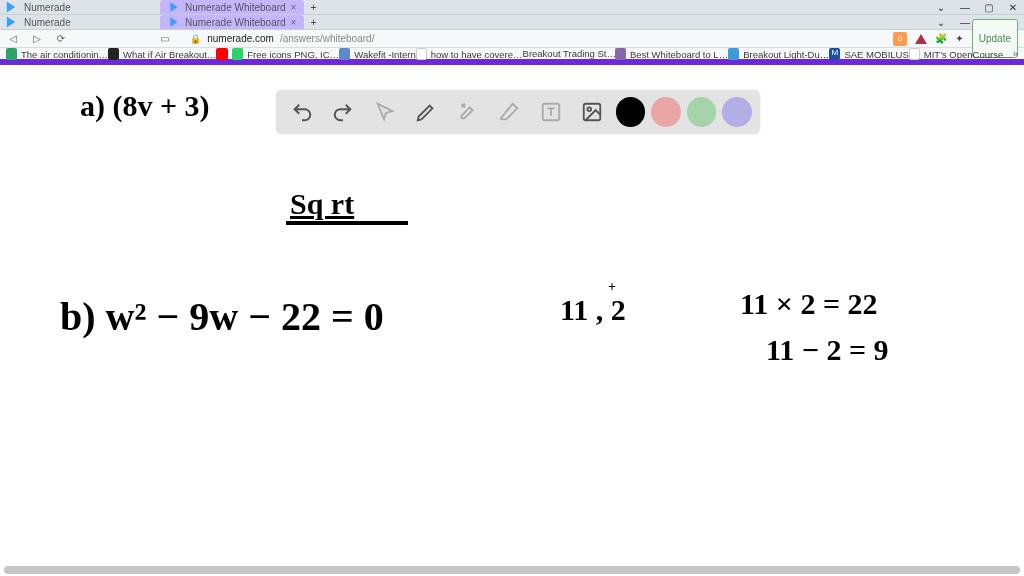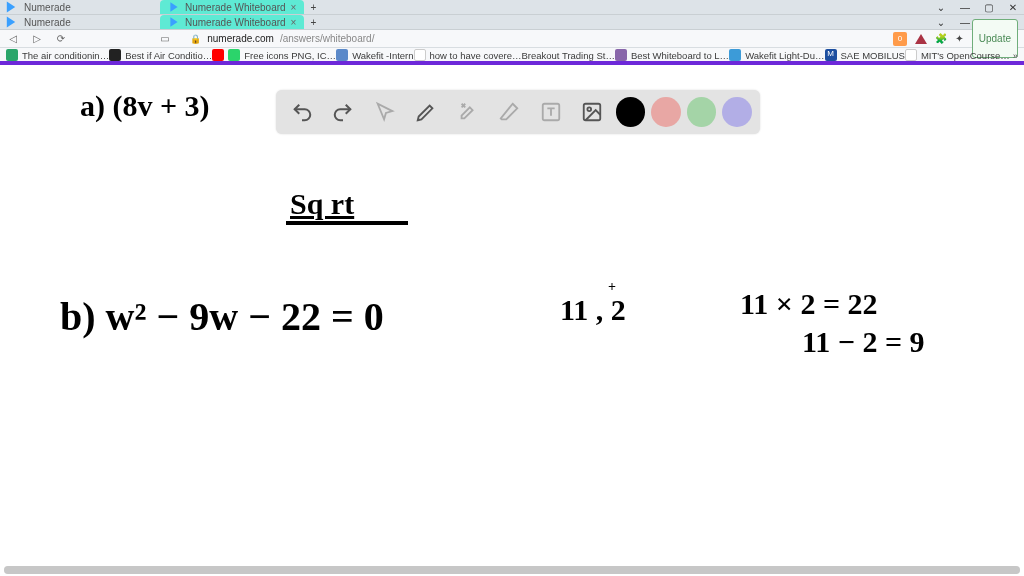--- a/index.html
+++ b/index.html
@@ -2,41 +2,41 @@
 <html><head>
 <meta charset="utf-8">
 <style>
   * { margin: 0; padding: 0; box-sizing: border-box; font-family: -apple-system, "Segoe UI", Arial, sans-serif; }
   body { background: #fff; width: 1024px; height: 576px; overflow: hidden; position: relative; }
 
   
   .titlebar { height: 15px; background: #dde3e8; display: flex; align-items: center; font-size: 10px; color: #555; padding: 0 4px; border-bottom: 1px solid #c9cfd3; }
   .titlebar .glyph { width: 14px; height: 14px; margin-right: 6px; }
   .titlebar .title { flex: 0 0 110px; }
-  .titlebar .tab { display: inline-flex; align-items: center; background: #5eead4; height: 14px; padding: 0 8px; border-radius: 4px 4px 0 0; gap: 5px; margin-left: 26px;}
+  .titlebar .tab { display: inline-flex; align-items: center; background: #c4b5fd; height: 14px; padding: 0 8px; border-radius: 4px 4px 0 0; gap: 5px; margin-left: 26px;}
   .titlebar .tab-x { font-size: 10px; color: #666; cursor: pointer; }
   .titlebar .plus { margin-left: 6px; color: #444; cursor: pointer; }
   .titlebar .winbtns { margin-left: auto; display: flex; gap: 10px; color: #333; }
   .titlebar .winbtns span { width: 14px; text-align: center; cursor: pointer; }
 
   
   .urlrow { height: 18px; background: #f7f8fa; border-bottom: 1px solid #d8dde1; display: flex; align-items: center; font-size: 10px; color: #444; padding: 0 6px; gap: 10px; }
   .urlrow .ico { width: 14px; text-align: center; color: #666; cursor: pointer; }
   .url { display: flex; align-items: center; gap: 6px; margin-left: 8px;}
   .url .lock { font-size: 9px; }
   .url .domain { color: #222; }
   .url .path { color: #888; }
   .urlrow .right { margin-left: auto; display: flex; gap: 8px; align-items: center; }
   .shield { width: 14px; height: 14px; background: #ff9b4a; border-radius: 2px; color: #fff; font-size: 8px; display: flex; align-items: center; justify-content: center;}
   .triangle { width: 0; height: 0; border-left: 6px solid transparent; border-right: 6px solid transparent; border-bottom: 10px solid #aa3344; }
   .update-btn { border: 1px solid #6fae7a; color: #4a8a55; padding: 13px 6px; border-radius: 3px; font-size: 10px; background: #f3fbf4; cursor: pointer;}
   .puzzle { color: #555; }
 
   
-  .bmrow { height: 17px; background: #f7f8fa; border-bottom: 4px solid #6d28d9; display: flex; align-items: flex-end; font-size: 9.5px; color: #3b3b3b; padding: 0 6px; }
+  .bmrow { height: 17px; background: #f7f8fa; border-bottom: 6px solid #6d28d9; display: flex; align-items: flex-start; font-size: 9.5px; color: #3b3b3b; padding: 0 6px; }
   .bm { display: flex; align-items: center; gap: 4px; cursor: pointer; max-width: 130px; overflow: hidden; white-space: nowrap; }
   .bm .favic { width: 12px; height: 12px; border-radius: 2px; display: inline-block;}
   .bmrow .more { margin-left: auto; color: #555; cursor: pointer; }
 
   
   .canvas { position: absolute; left: 0; right: 0; top: 65px; bottom: 10px; background: #fff; }
   .hw { position: absolute; font-family: "Comic Sans MS", "Segoe Script", cursive; color: #000; font-weight: 700; white-space: nowrap; }
 
   
   .floatbar { position: absolute; top: 90px; left: 276px; width: 484px; height: 44px;
@@ -122,21 +122,21 @@
   </span>
 </div>
 
 <div class="bmrow">
   <span class="bm">
       <span class="favic" style="background:#2aa56a"></span>
       <span>The air conditionin…</span>
     </span>
   <span class="bm">
       <span class="favic" style="background:#222"></span>
-      <span>Best if Air Conditio…</span>
+      <span>What if Air Breakout…</span>
     </span>
   <span class="bm">
       <span class="favic" style="background:#ff0000"></span>
       <span></span>
     </span>
   <span class="bm">
       <span class="favic" style="background:#2bd46b"></span>
       <span>Free icons PNG, IC…</span>
     </span>
   <span class="bm">
@@ -149,21 +149,21 @@
     </span>
   <span class="bm">
       <span>Breakout Trading St…</span>
     </span>
   <span class="bm">
       <span class="favic" style="background:#8866aa"></span>
       <span>Best Whiteboard to L…</span>
     </span>
   <span class="bm">
       <span class="favic" style="background:#3c9bd8"></span>
-      <span>Wakefit Light-Du…</span>
+      <span>Breakout Light-Du…</span>
     </span>
   <span class="bm">
       <span class="favic" style="background:#1d4fa0;color:#fff;font-size:8px;text-align:center">M</span>
       <span>SAE MOBILUS</span>
     </span>
   <span class="bm">
       <span class="favic" style="background:#fff;border:1px solid #ccc"></span>
       <span>MIT's OpenCourse…</span>
     </span>
   <span class="more">»</span>
@@ -176,21 +176,21 @@
 
   <span class="hw" style="top:122px; left:290px; font-size:30px; text-decoration: underline; text-decoration-thickness:3px;">Sq rt</span>
   <span class="hw" style="top:156px; left:286px; width:122px; border-top:4px solid #000;"></span>
 
   <span class="hw" style="top:228px; left:60px; font-size:40px;">b) w² − 9w − 22 = 0</span>
 
   <span class="hw" style="top:214px; left:608px; font-size:14px;">+</span>
   <span class="hw" style="top:228px; left:560px; font-size:30px;">11 , 2</span>
 
   <span class="hw" style="top:222px; left:740px; font-size:30px;">11 × 2 = 22</span>
-  <span class="hw" style="top:260px; left:766px; font-size:30px;margin-left:36px;">11 − 2 = 9</span>
+  <span class="hw" style="top:268px; left:766px; font-size:30px;">11 − 2 = 9</span>
 </div>
 
 <div class="floatbar">
   <span class="tbtn">
     <svg viewBox="0 0 24 24" fill="none" stroke="#555" stroke-width="2.2">
         <path d="M9 14l-5-5 5-5"></path>
         <path d="M4 9h11a6 6 0 0 1 0 12h-3"></path>
       </svg>
   </span>
   <span class="tbtn">

